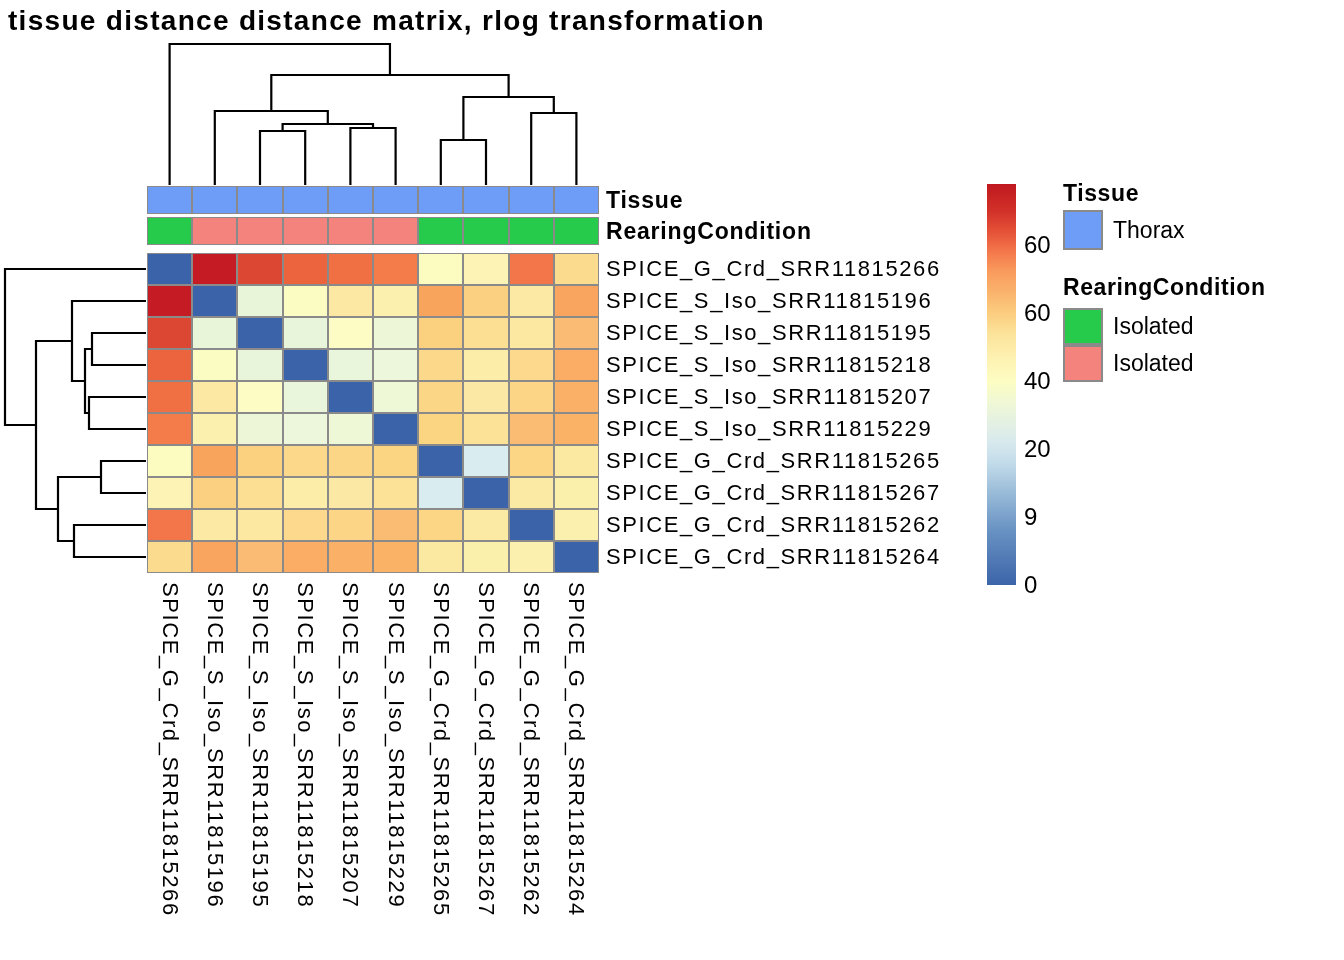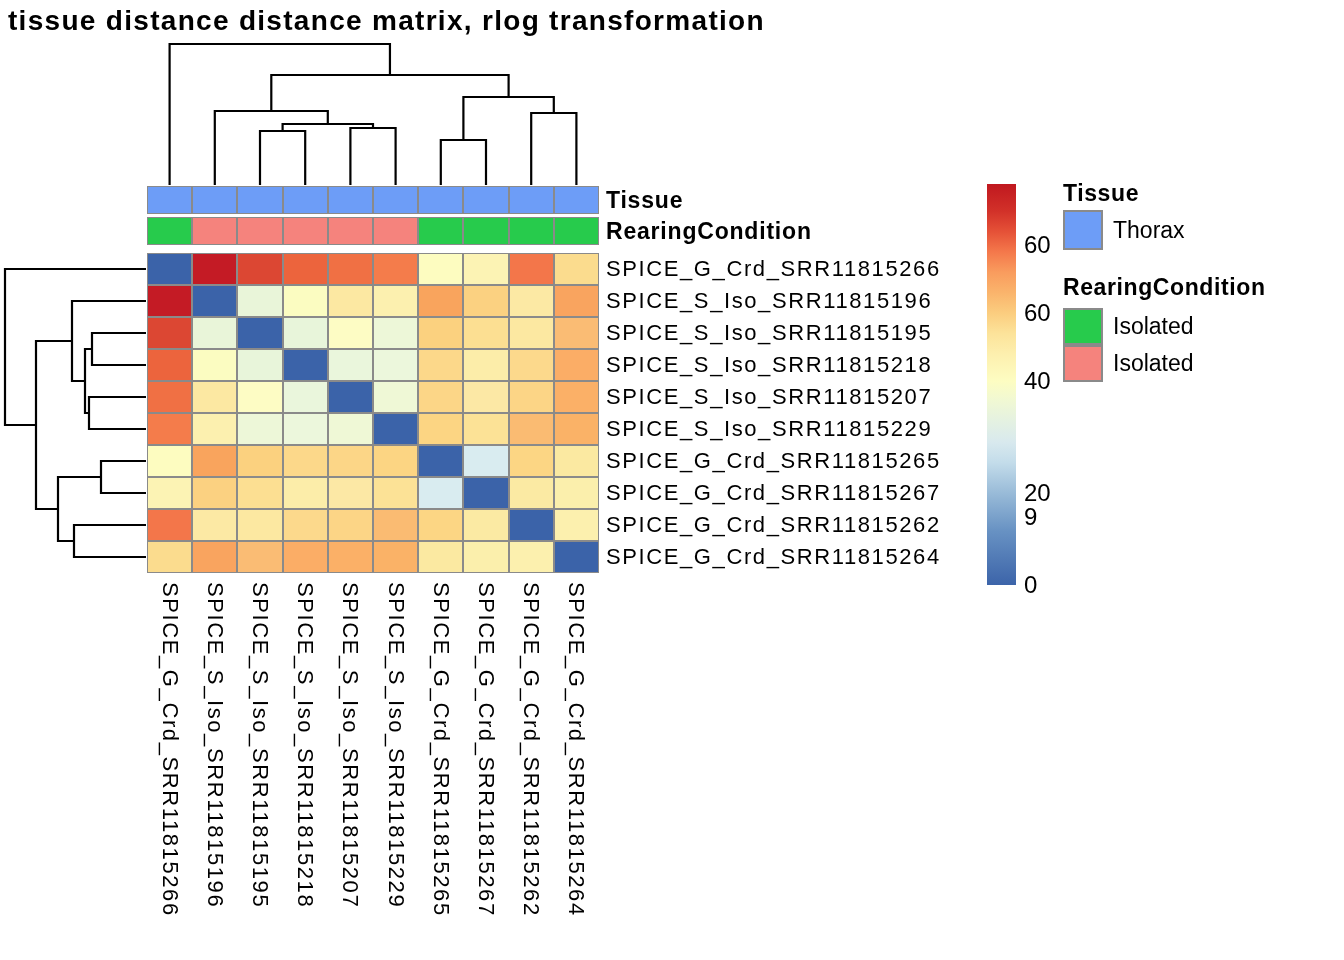--- a/index.html
+++ b/index.html
@@ -196,21 +196,21 @@
     <div class="col-label" style="left: 451.8px; top: 582px;">SPICE_G_Crd_SRR11815265</div>
     <div class="col-label" style="left: 497px; top: 582px;">SPICE_G_Crd_SRR11815267</div>
     <div class="col-label" style="left: 542.2px; top: 582px;">SPICE_G_Crd_SRR11815262</div>
     <div class="col-label" style="left: 587.4px; top: 582px;">SPICE_G_Crd_SRR11815264</div>
   </div>
 
 <div id="colorbar" class="abs" style="background: linear-gradient(to top, rgb(60, 100, 169) 0%, rgb(104, 146, 195) 13.56%, rgb(148, 183, 214) 22.03%, rgb(195, 220, 234) 30.51%, rgb(216, 233, 238) 35.59%, rgb(228, 241, 226) 40.68%, rgb(240, 248, 212) 45.76%, rgb(253, 253, 194) 50.85%, rgb(253, 239, 174) 57.63%, rgb(252, 227, 154) 62.71%, rgb(251, 205, 127) 67.8%, rgb(250, 180, 108) 72.88%, rgb(249, 156, 94) 77.97%, rgb(244, 120, 75) 83.05%, rgb(229, 81, 55) 88.14%, rgb(210, 49, 41) 93.22%, rgb(192, 24, 31) 100%);"></div>
 <div>
     <div class="cb-tick" style="top: 585px;">0</div>
     <div class="cb-tick" style="top: 517.034px;">9</div>
-    <div class="cb-tick" style="top: 449.068px; margin-top: 44px;">20</div>
+    <div class="cb-tick" style="top: 449.068px;">20</div>
     <div class="cb-tick" style="top: 381.102px;">40</div>
     <div class="cb-tick" style="top: 313.136px;">60</div>
     <div class="cb-tick" style="top: 245.169px;">60</div>
   </div>
 
 <div>
   <div id="leg-tissue-title" class="leg leg-title">Tissue</div>
   <div id="leg-thorax" class="leg leg-item">
     <span class="swatch" style="background: rgb(109, 157, 247);"></span>
     <span class="leg-text">Thorax</span>

